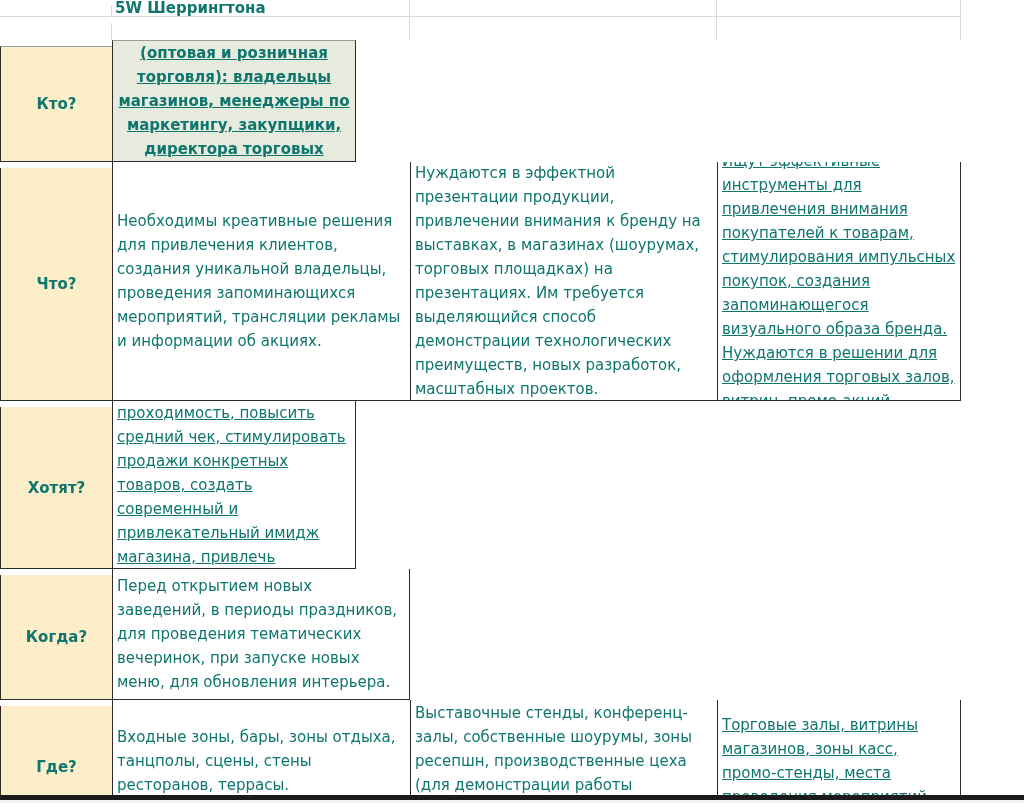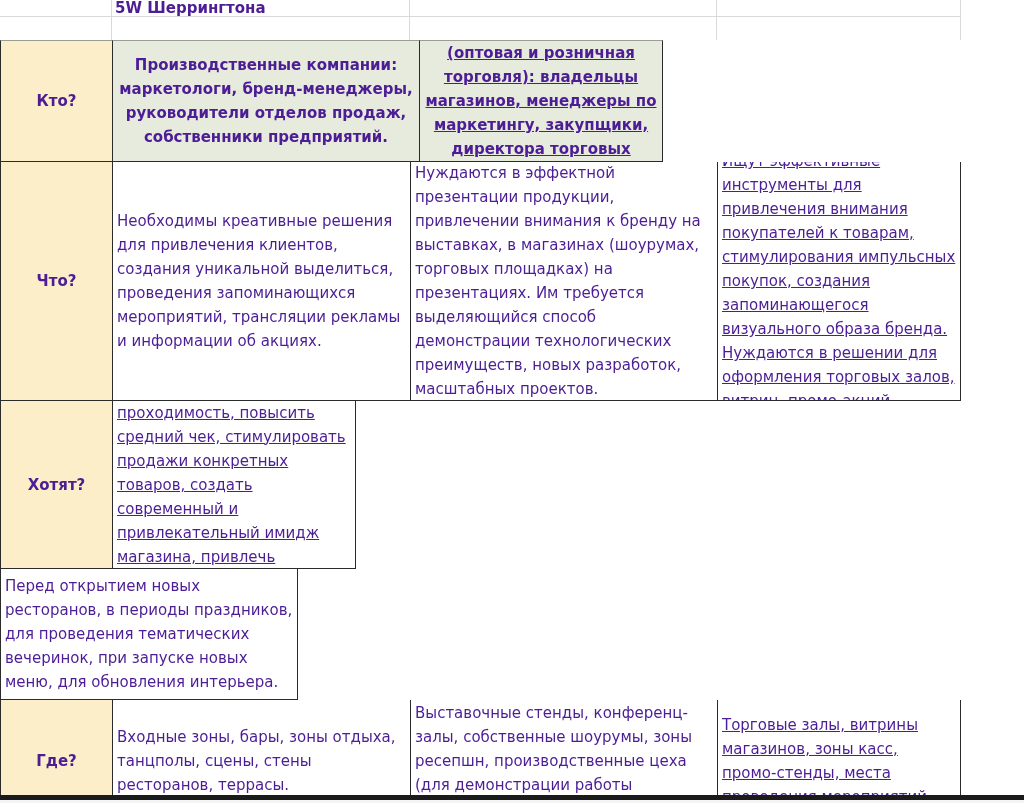--- a/index.html
+++ b/index.html
@@ -1,26 +1,26 @@
 <!DOCTYPE html>
 <html><head>
 <meta charset="utf-8">
 <style>
   html,body { margin:0; padding:0; background:#ffffff; }
   .sheet {
     position:relative;
     width:1024px; height:803px;
     background:#ffffff;
     font-family:"DejaVu Sans","Liberation Sans",sans-serif;
-    color:#4c1d95;
+    color:#0f766e;
     overflow:hidden;
   }
   .row { display:flex; }
   .cell { box-sizing:border-box; }
-  .c-a { width:112px; }
+  .c-a { width:112px;margin-top:6px; }
   .c-b { width:298px; }
   .c-c { width:307px; }
   .c-d { width:244px;text-decoration:underline; }
 
   
   .title-row { height:17px; }
   .title-row .cell { border-right:1px solid #d9d9d9; border-bottom:1px solid #d9d9d9; }
   .blank-row { height:23px; }
   .blank-row .cell { border-right:1px solid #d9d9d9; }
   .title-cell-text {
@@ -85,38 +85,38 @@
     <div class="cell c-a"></div>
     <div class="cell c-b"></div>
     <div class="cell c-c"></div>
     <div class="cell c-d"></div>
   </div>
 
   <div class="tbody">
 
     <div class="row row-kto">
       <div class="cell c-a label-cell">Кто?</div>
-      <div class="cell c-c who-cell">Производственные компании: маркетологи, бренд-менеджеры, руководители отделов продаж, собственники предприятий.</div>
       <div class="cell c-d who-cell">Розничный бизнес (оптовая и розничная торговля): владельцы магазинов, менеджеры по маркетингу, закупщики, директора торговых сетей.</div>
     </div>
 
     <div class="row row-chto">
       <div class="cell c-a label-cell">Что?</div>
-      <div class="cell c-b">Необходимы креативные решения для привлечения клиентов, создания уникальной выделиться, проведения запоминающихся мероприятий, трансляции рекламы и информации об акциях.</div>
+      <div class="cell c-b">Необходимы креативные решения для привлечения клиентов, создания уникальной владельцы, проведения запоминающихся мероприятий, трансляции рекламы и информации об акциях.</div>
       <div class="cell c-c">Нуждаются в эффектной презентации продукции, привлечении внимания к бренду на выставках, в магазинах (шоурумах, торговых площадках) на презентациях. Им требуется выделяющийся способ демонстрации технологических преимуществ, новых разработок, масштабных проектов.</div>
       <div class="cell c-d">Ищут эффективные инструменты для привлечения внимания покупателей к товарам, стимулирования импульсных покупок, создания запоминающегося визуального образа бренда. Нуждаются в решении для оформления торговых залов, витрин, промо-акций.</div>
     </div>
 
     <div class="row row-pochemu">
       <div class="cell c-a label-cell">Хотят?</div>
       <div class="cell c-d">Хотят увеличить проходимость, повысить средний чек, стимулировать продажи конкретных товаров, создать современный и привлекательный имидж магазина, привлечь молодежную аудиторию.</div>
     </div>
 
     <div class="row row-kogda">
-      <div class="cell c-b">Перед открытием новых ресторанов, в периоды праздников, для проведения тематических вечеринок, при запуске новых меню, для обновления интерьера.</div>
+      <div class="cell c-a label-cell">Когда?</div>
+      <div class="cell c-b">Перед открытием новых заведений, в периоды праздников, для проведения тематических вечеринок, при запуске новых меню, для обновления интерьера.</div>
     </div>
 
     <div class="row row-gde">
       <div class="cell c-a label-cell">Где?</div>
       <div class="cell c-b">Входные зоны, бары, зоны отдыха, танцполы, сцены, стены ресторанов, террасы.</div>
       <div class="cell c-c">Выставочные стенды, конференц-залы, собственные шоурумы, зоны ресепшн, производственные цеха (для демонстрации работы оборудования).</div>
       <div class="cell c-d">Торговые залы, витрины магазинов, зоны касс, промо-стенды, места проведения мероприятий.</div>
     </div>
 
   </div>

